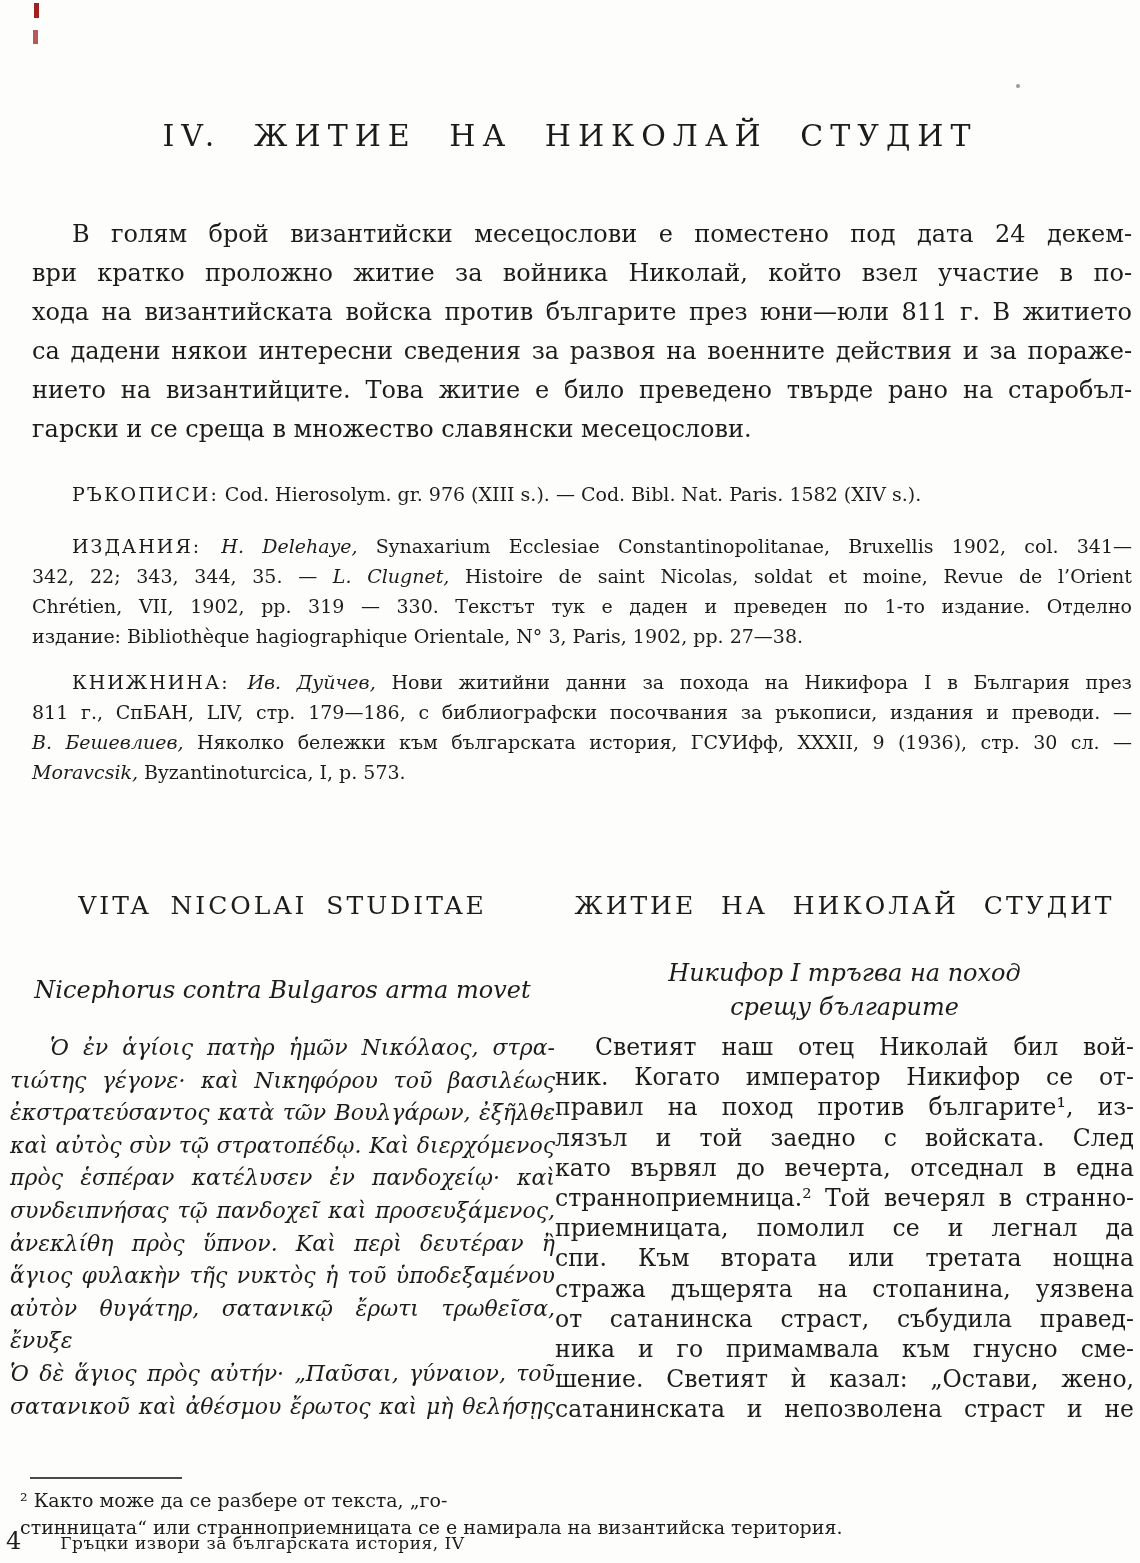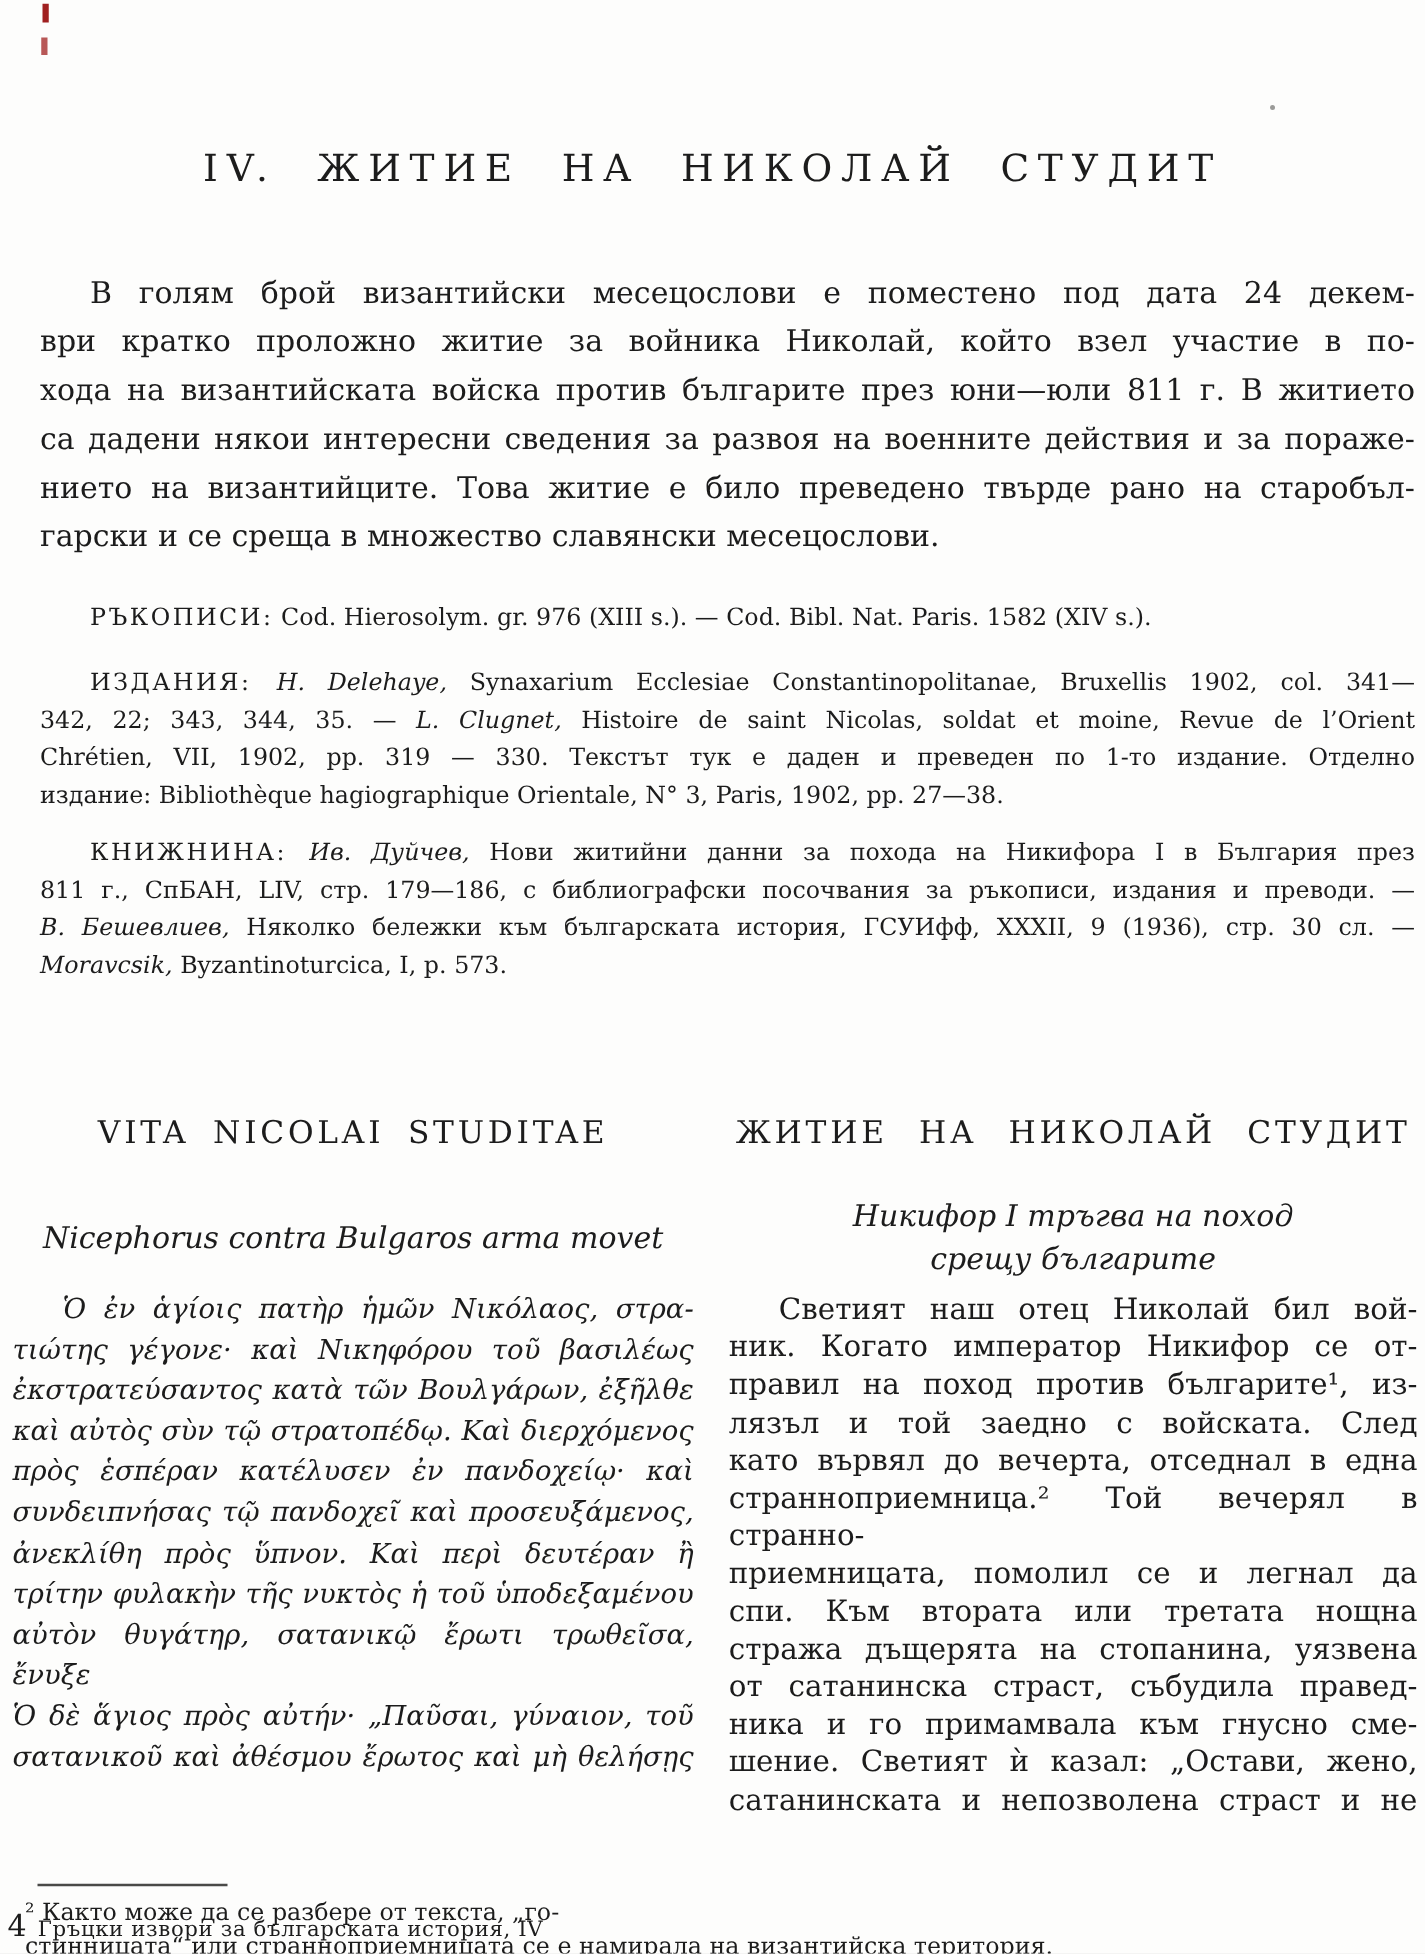--- a/index.html
+++ b/index.html
@@ -39,21 +39,20 @@
   .ref{font-size:19px;line-height:30px;}
   .ref .rline{min-height:30px;}
   .ref .caps{letter-spacing:2px;margin-top:32px;}
   .it{font-style:italic;}
   .manuscripts{margin-bottom:22px;}
   .editions{margin-bottom:16px;}
 
   .columns{
     display:grid;
     grid-template-columns:545px 1fr;
-    column-gap:28px;
     padding-left:10px;
     padding-right:6px;
     margin-top:104px;
   }
   .col-heading{
     text-align:center;
     font-size:25px;
     margin-bottom:28px;
     white-space:nowrap;
   }
@@ -84,21 +83,21 @@
   .footnotes{font-size:19px;line-height:27px;padding-left:20px;padding-right:10px;}
   .fn-line1{display:flex;justify-content:space-between;}
   .fn-line1 .fa{padding-left:28px;}
   .footer{
     position:absolute;
     left:6px;bottom:8px;
     display:flex;
     align-items:baseline;
   }
   .footer .num{font-size:24px;}
-  .footer .sig{font-size:17px;margin-left:9px;letter-spacing:.5px;text-align:right;}
+  .footer .sig{font-size:17px;margin-left:39px;letter-spacing:.5px;text-align:right;}
 </style>
 </head>
 <body>
 
 <div class="page">
 
   <div class="scan-mark mark1"></div>
   <div class="scan-mark mark2"></div>
   <div class="dot"></div>
 
@@ -159,21 +158,21 @@
         <div class="subhead">Nicephorus contra Bulgaros arma movet</div>
       </div>
       <div class="body greek">
         <div class="gline jline indent">Ὁ ἐν ἁγίοις πατὴρ ἡμῶν Νικόλαος, στρα-</div>
         <div class="gline jline">τιώτης γέγονε· καὶ Νικηφόρου τοῦ βασιλέως</div>
         <div class="gline jline">ἐκστρατεύσαντος κατὰ τῶν Βουλγάρων, ἐξῆλθε</div>
         <div class="gline jline">καὶ αὐτὸς σὺν τῷ στρατοπέδῳ. Καὶ διερχόμενος</div>
         <div class="gline jline">πρὸς ἑσπέραν κατέλυσεν ἐν πανδοχείῳ· καὶ</div>
         <div class="gline jline">συνδειπνήσας τῷ πανδοχεῖ καὶ προσευξάμενος,</div>
         <div class="gline jline">ἀνεκλίθη πρὸς ὕπνον. Καὶ περὶ δευτέραν ἢ</div>
-        <div class="gline jline">τρίτην φυλακὴν τῆς νυκτὸς ἡ τοῦ ὑποδεξαμένου</div>
+        <div class="gline jline">ἅγιος φυλακὴν τῆς νυκτὸς ἡ τοῦ ὑποδεξαμένου</div>
         <div class="gline jline">αὐτὸν θυγάτηρ, σατανικῷ ἔρωτι τρωθεῖσα, ἔνυξε</div>
         <div class="gline jline">Ὁ δὲ ἅγιος πρὸς αὐτήν· „Παῦσαι, γύναιον, τοῦ</div>
         <div class="gline jline">σατανικοῦ καὶ ἀθέσμου ἔρωτος καὶ μὴ θελήσῃς</div>
       </div>
     </div>
 
     <div class="col right">
       <div class="col-heading cyr">ЖИТИЕ НА НИКОЛАЙ СТУДИТ</div>
       <div class="subhead-wrap">
         <div class="subhead">Никифор I тръгва на поход</div>

